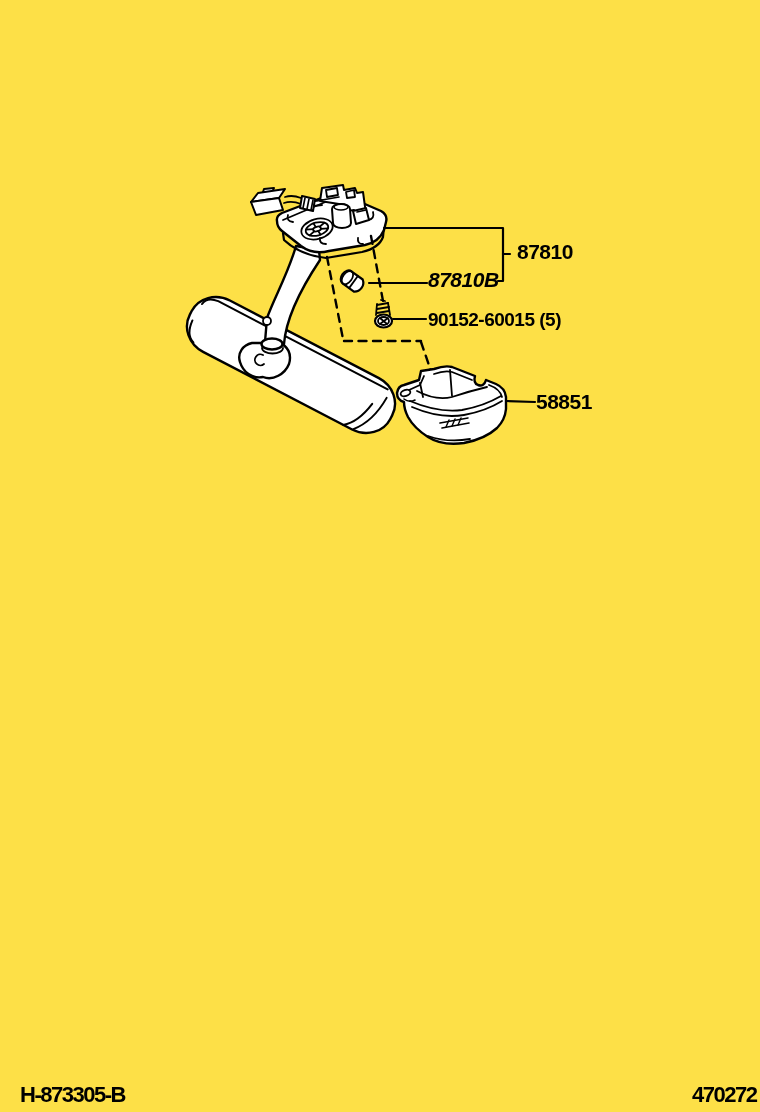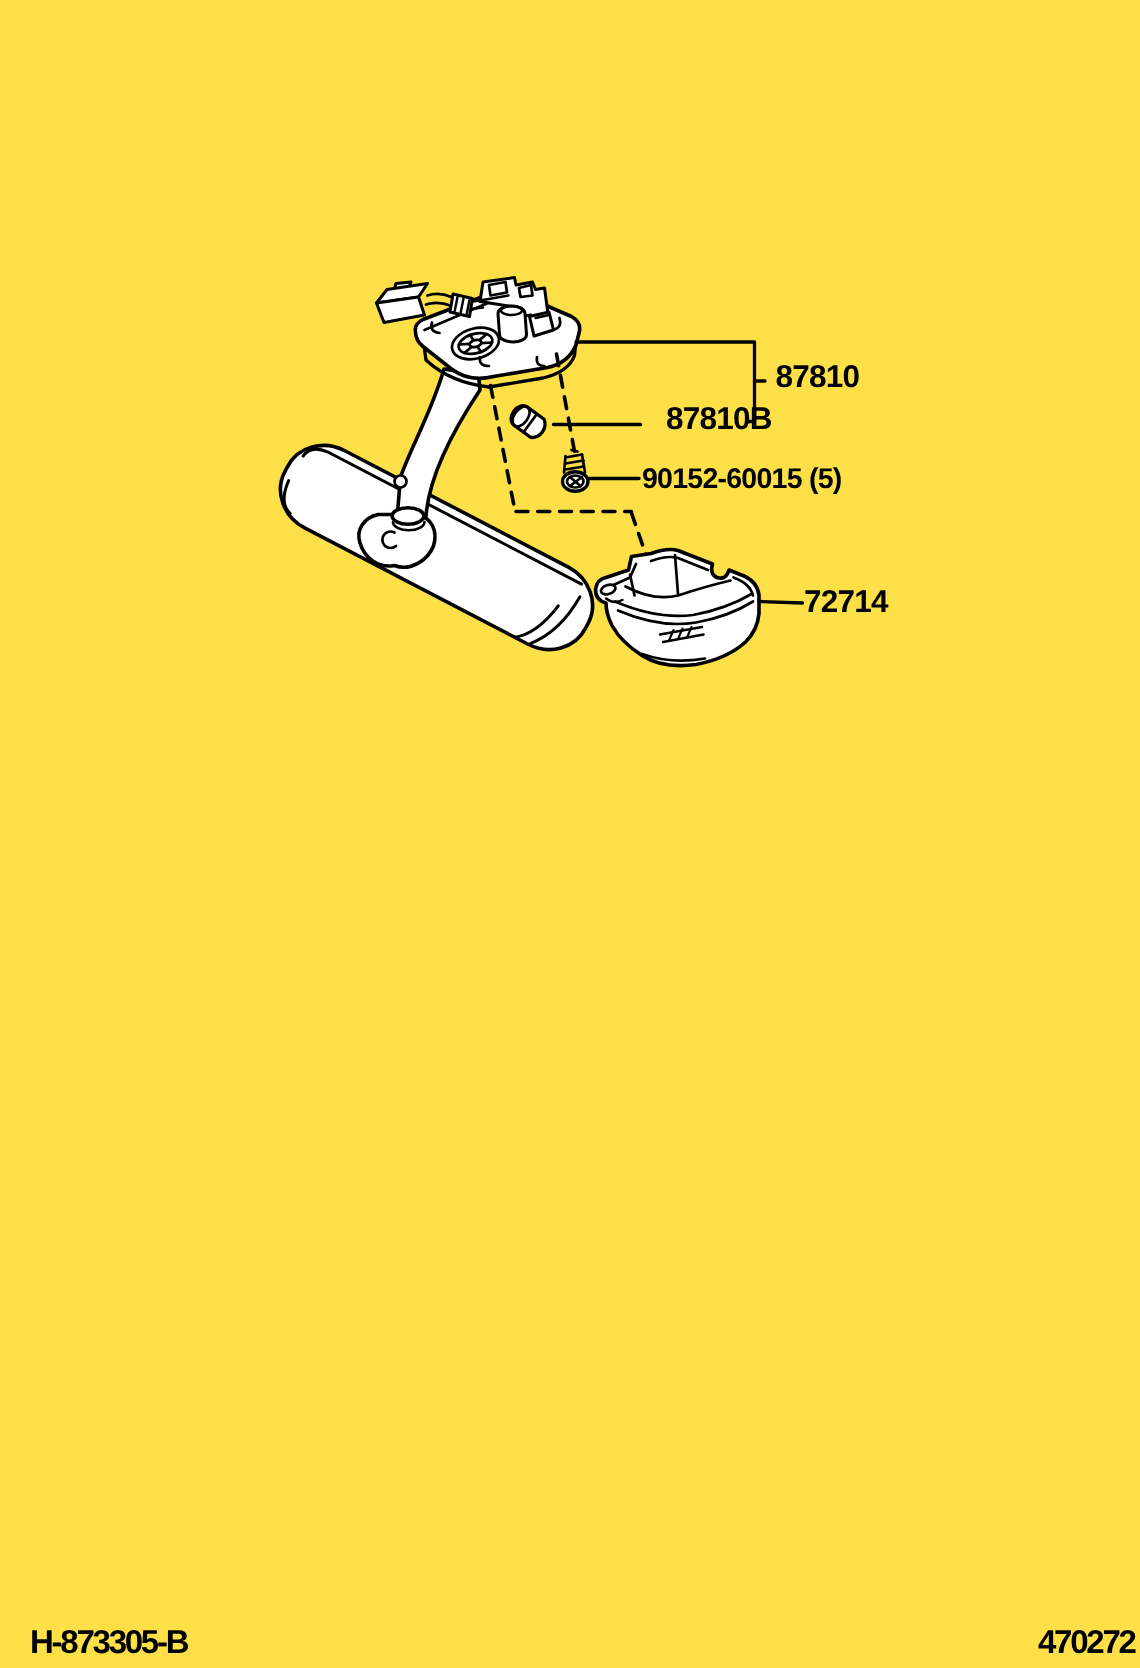--- a/index.html
+++ b/index.html
@@ -15,21 +15,21 @@
   .part-label{
     position:absolute;
     font-weight:bold;
     color:#000;
     letter-spacing:-0.5px;
     white-space:nowrap;
     line-height:1;
     cursor:default;
   }
   .lbl-assembly{left:517px;top:241px;font-size:21px;}
-  .lbl-bulb{left:444px;top:269px;font-size:21px;}
+  .lbl-bulb{left:428px;top:269px;font-size:21px;font-style:italic;}
   .lbl-screw{left:428px;top:310px;font-size:19px;}
   .lbl-cover{left:536px;top:391px;font-size:21px;}
   .footer-code{
     position:absolute;
     font-weight:bold;
     color:#000;
     font-size:22px;
     letter-spacing:-1.5px;
     line-height:1;
     white-space:nowrap;
@@ -168,18 +168,18 @@
       <path d="M503,254 L510,254"></path>
       <path d="M369,283 L427,283"></path>
       <path d="M393,319 L426,319"></path>
       <path d="M506,401 L535,402"></path>
     </g>
   </svg>
 
   <div class="part-label lbl-assembly">87810</div>
   <div class="part-label lbl-bulb">87810B</div>
   <div class="part-label lbl-screw">90152-60015 (5)</div>
-  <div class="part-label lbl-cover">72714</div>
+  <div class="part-label lbl-cover">58851</div>
 
   <div class="footer-code footer-left">H-873305-B</div>
   <div class="footer-code footer-right">470272</div>
 
 </div>
 
 </body></html>

